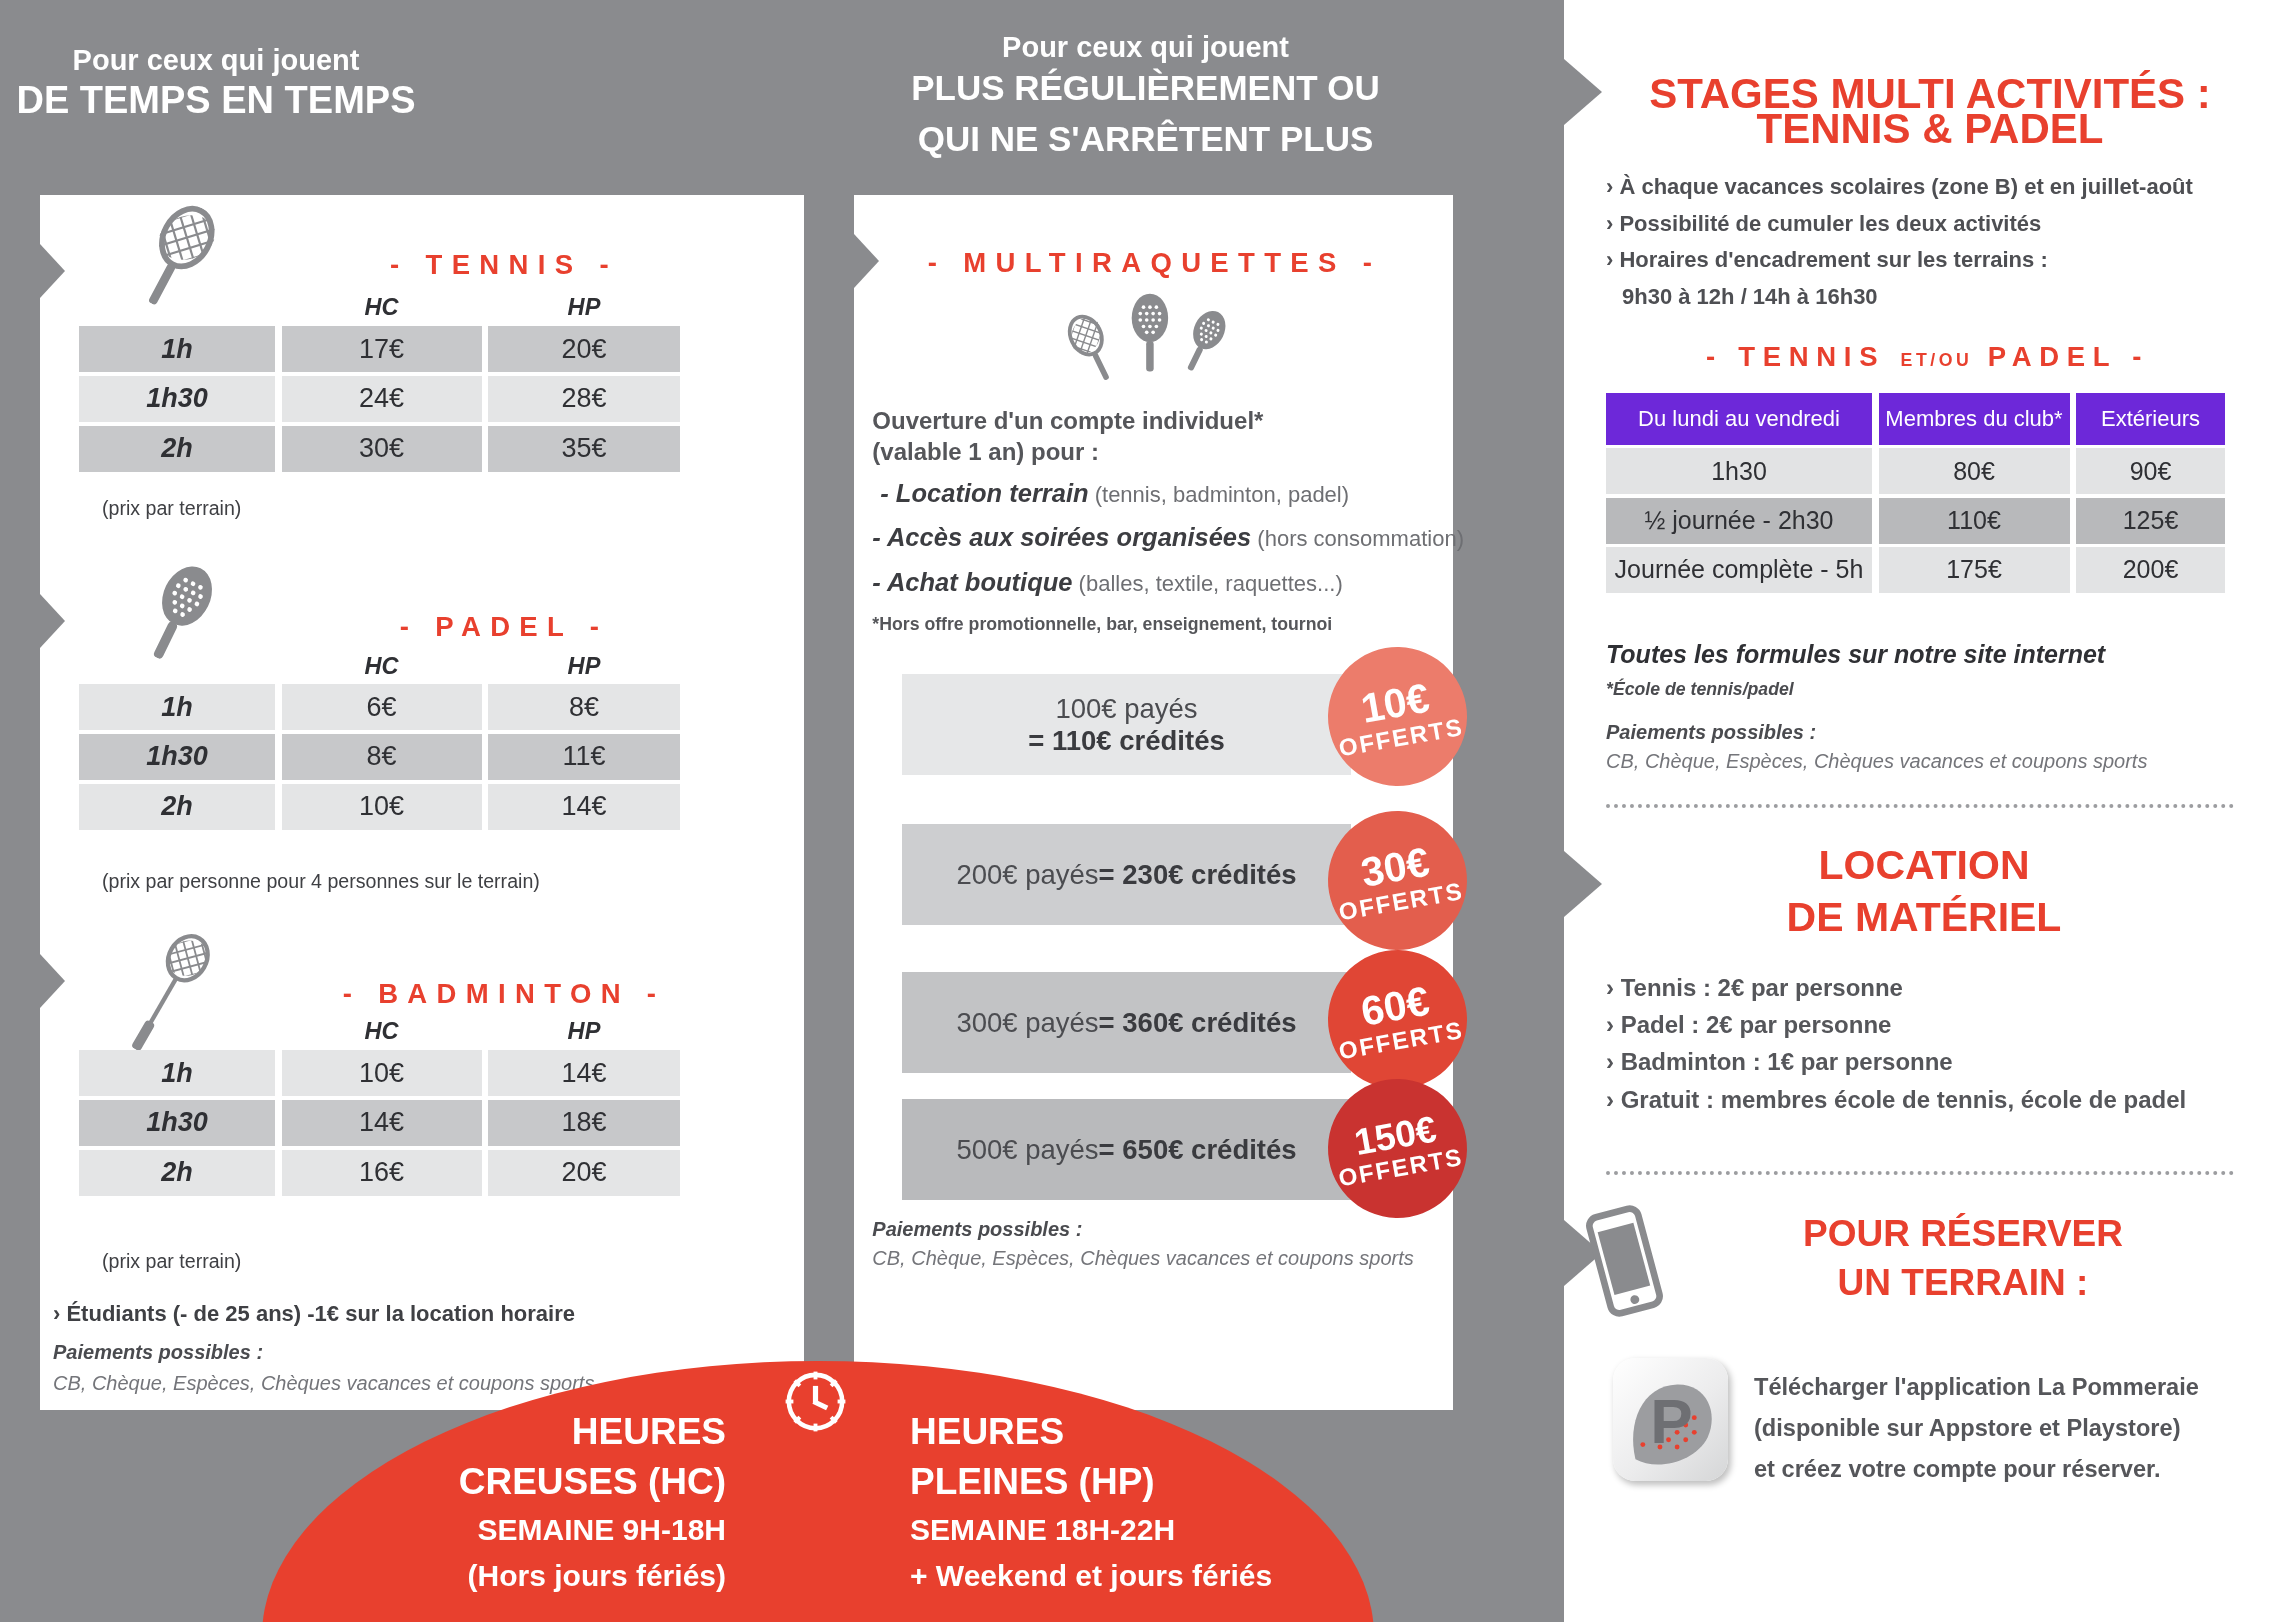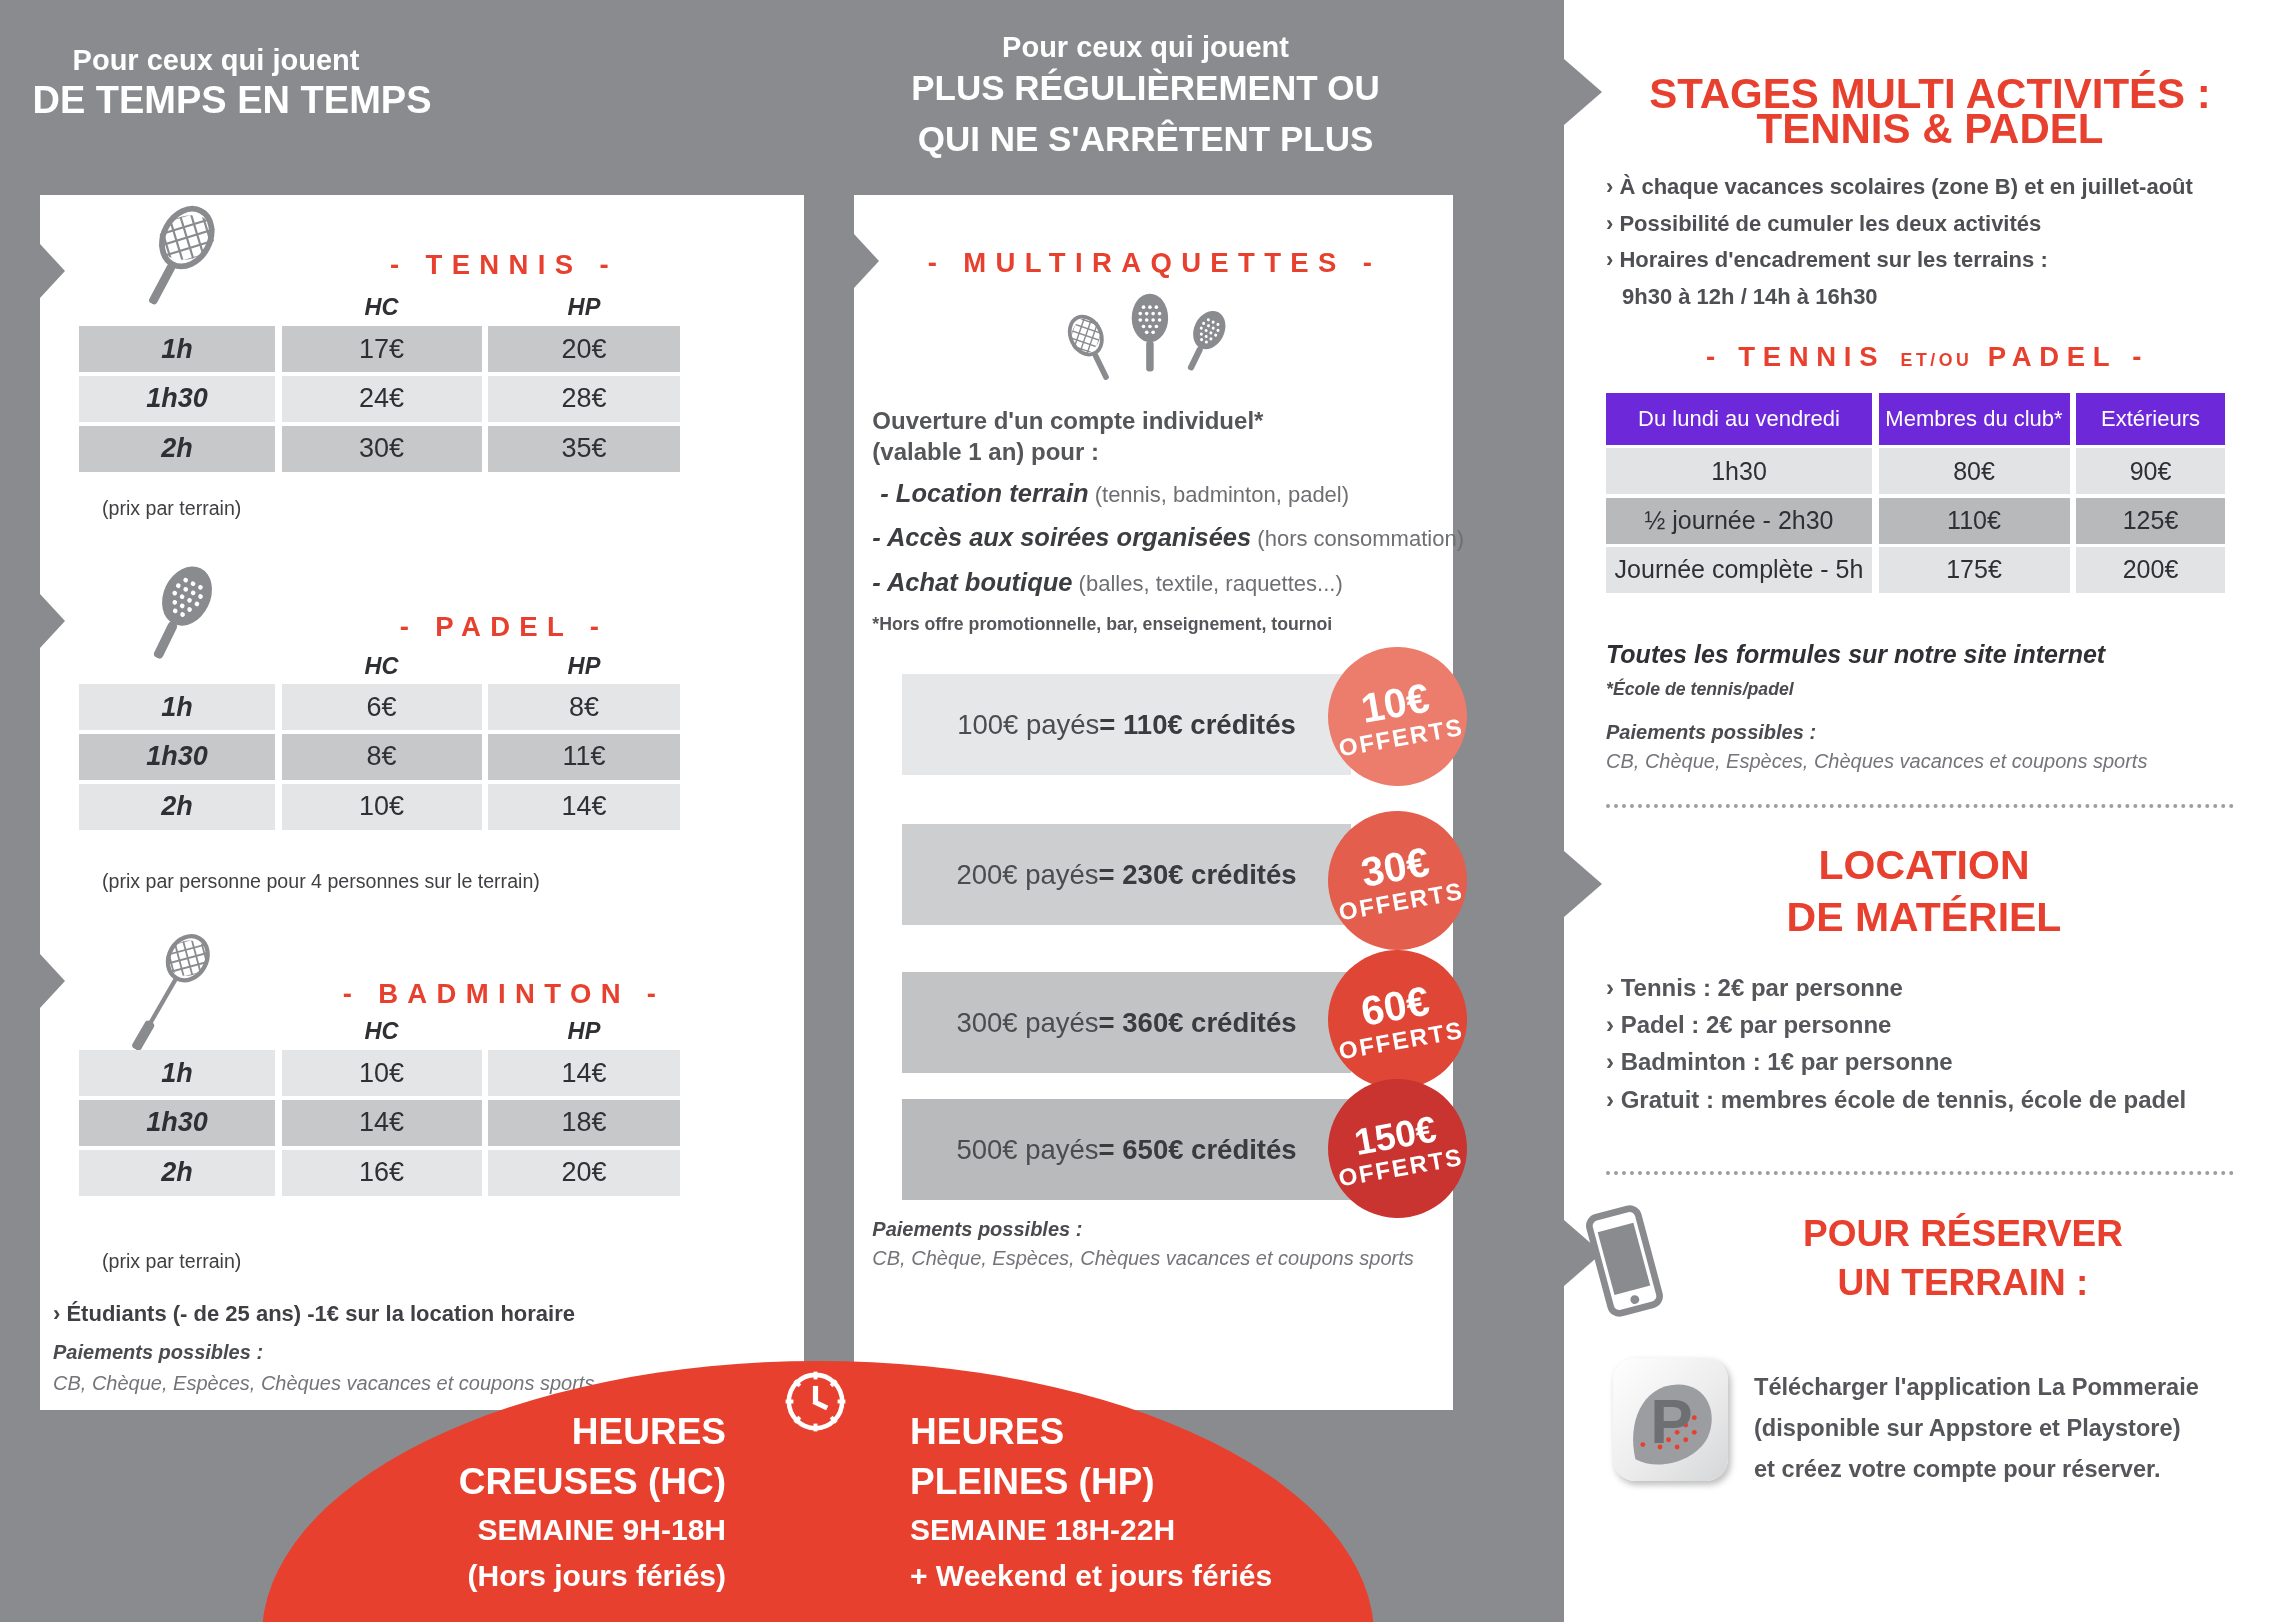--- a/index.html
+++ b/index.html
@@ -144,21 +144,21 @@
     </defs>
   </svg>
 
   <div class="graybg"></div>
 
   <div class="rchev" style="top:59px;"></div>
   <div class="rchev" style="top:851px;"></div>
   <div class="rchev" style="top:1220px;"></div>
 
   <div class="whead" style="left:0;width:432px;top:44px;font-size:29px;">Pour ceux qui jouent</div>
-  <div class="whead" style="left:0;width:432px;top:79px;font-size:38px;padding-left:16px;">DE TEMPS EN TEMPS</div>
+  <div class="whead" style="left:0;width:432px;top:79px;font-size:38px;">DE TEMPS EN TEMPS</div>
 
   <div class="panel panel-left">
     <div class="notch" style="top:49px;"></div>
     <div class="notch" style="top:399px;"></div>
     <div class="notch" style="top:759px;"></div>
 
     <svg class="abs" style="left:101px;top:6.5px;transform:rotate(28deg);" width="72" height="108" viewBox="0 0 100 150">
         <use href="#sym-tennis"></use>
       </svg>
     <div class="sport-title" style="left:281px;width:366px;top:54px;">- TENNIS -</div>
@@ -253,21 +253,21 @@
     <div class="mid-intro" style="left:18.3px;top:242px;">(valable 1 an) pour :</div>
     <div class="mid-item" style="left:18.3px;top:284px;margin-left:8px;"><b>- Location terrain</b><span> (tennis, badminton, padel)</span></div>
     <div class="mid-item" style="left:18.3px;top:328px;"><b>- Accès aux soirées organisées</b><span> (hors consommation)</span></div>
     <div class="mid-item" style="left:18.3px;top:373px;"><b>- Achat boutique</b><span> (balles, textile, raquettes...)</span></div>
     <div class="footnote" style="left:18.3px;top:407px;margin-top:12px;">*Hors offre promotionnelle, bar, enseignement, tournoi</div>
 
     <div class="paylbl" style="left:18.3px;top:1023px;">Paiements possibles :</div>
     <div class="paytxt" style="left:18.3px;top:1052px;">CB, Chèque, Espèces, Chèques vacances et coupons sports</div>
   </div>
 
-  <div class="credit cbg1" style="top:674px;">
+  <div class="credit cbg1" style="top:674px;flex-direction:column;">
       <span>100€ payés </span>
       <b>= 110€ crédités</b>
     </div>
   <div class="credit cbg2" style="top:824px;">
       <span>200€ payés </span>
       <b>= 230€ crédités</b>
     </div>
   <div class="credit cbg3" style="top:972px;">
       <span>300€ payés </span>
       <b>= 360€ crédités</b>

